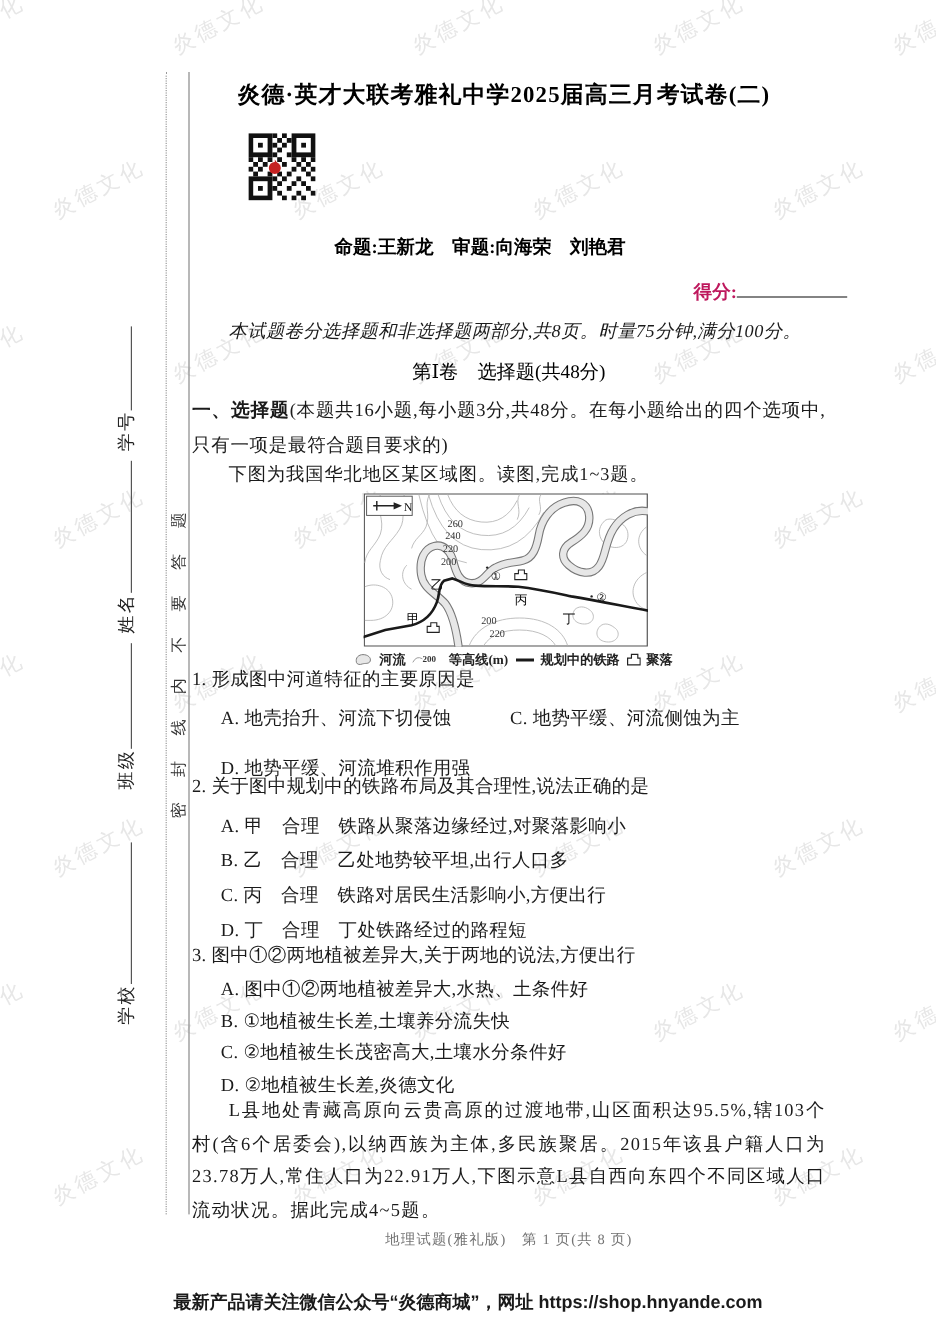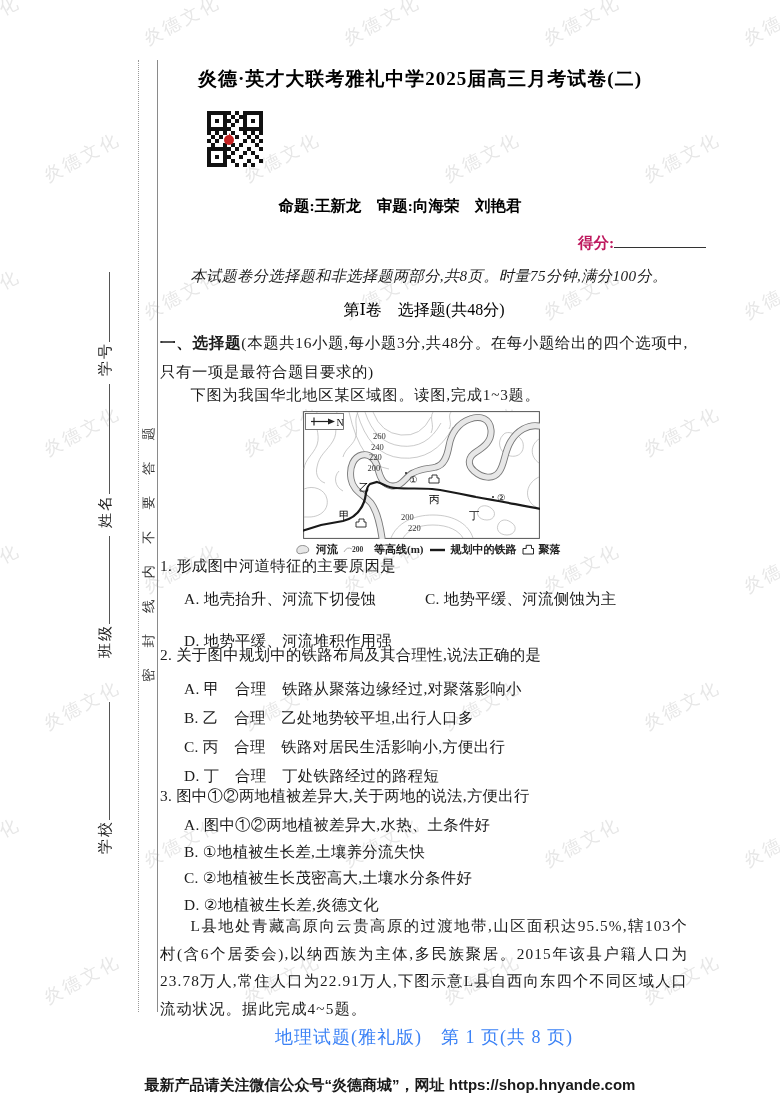--- a/index.html
+++ b/index.html
@@ -38,21 +38,21 @@
   .legend svg{flex:none;}
   
   .q{position:absolute;left:160px;width:545px;z-index:2;font-size:15.4px;letter-spacing:.3px;}
   .q-stem .q-num{margin-right:4px;}
   .opts{position:absolute;left:184px;width:521px;z-index:2;font-size:15.4px;letter-spacing:.3px;}
   .grid2{display:grid;grid-template-columns:241px 1fr;row-gap:12px;line-height:30px;}
   .list4 div{line-height:29px;}
   .list4b div{line-height:26.5px;}
   .passage{left:160px;top:912px;width:528px;font-size:15.3px;line-height:27.5px;
            text-align:justify;text-indent:2em;letter-spacing:1.1px;}
-  .page-info{left:160px;top:1025px;width:528px;text-align:center;font-size:18px;color:#3b82f6;letter-spacing:1px;}
+  .page-info{left:160px;top:1025px;width:528px;text-align:center;font-size:12px;color:#737373;letter-spacing:1px;}
   .promo{left:0;top:1076px;width:780px;text-align:center;font-size:15px;color:#1a1a1a;font-weight:600;
          font-family:"Liberation Sans","DejaVu Sans",sans-serif;}
   .qr{left:207px;top:111px;}
 </style>
 </head>
 <body>
 
 <div class="page">
 
   <div id="wm-layer">

